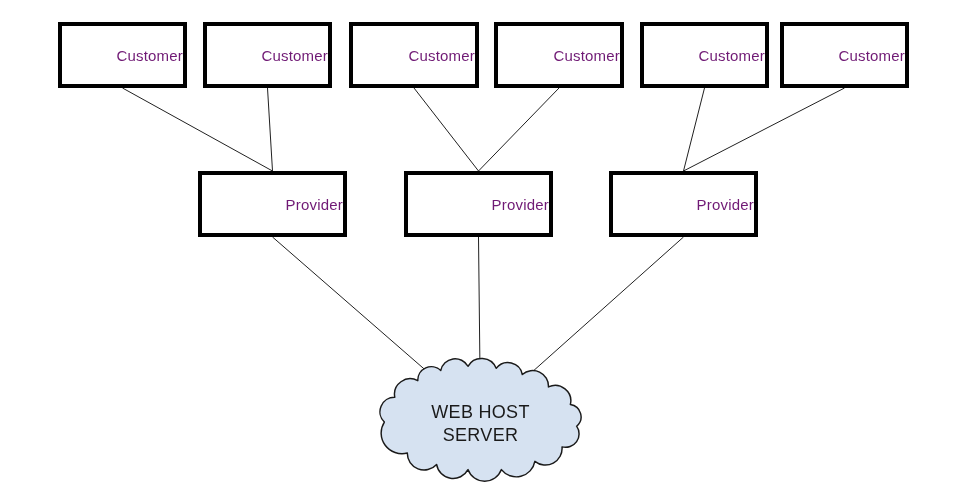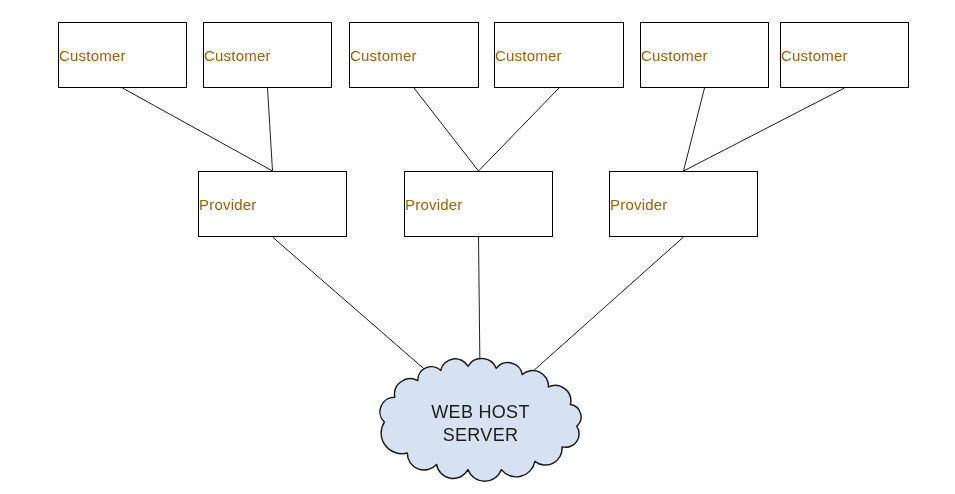--- a/index.html
+++ b/index.html
@@ -26,26 +26,26 @@
     left: 0;
     top: 0;
     width: 100%;
     height: 100%;
     z-index: 2;
   }
   .node-box {
     position: absolute;
     box-sizing: border-box;
     background: #ffffff;
-    border: 1px solid #6d28d9;
+    border: 4px solid #6d28d9;
     display: flex;
     align-items: center;
-    justify-content: flex-start;
+    justify-content: flex-end;
     font-size: 15px;
-    color: #a16207;
+    color: #701a75;
     letter-spacing: 0.2px;
   }
   .node-cloud {
     position: absolute;
   }
   .node-cloud svg {
     position: absolute;
     left: 0;
     top: 0;
     width: 100%;

